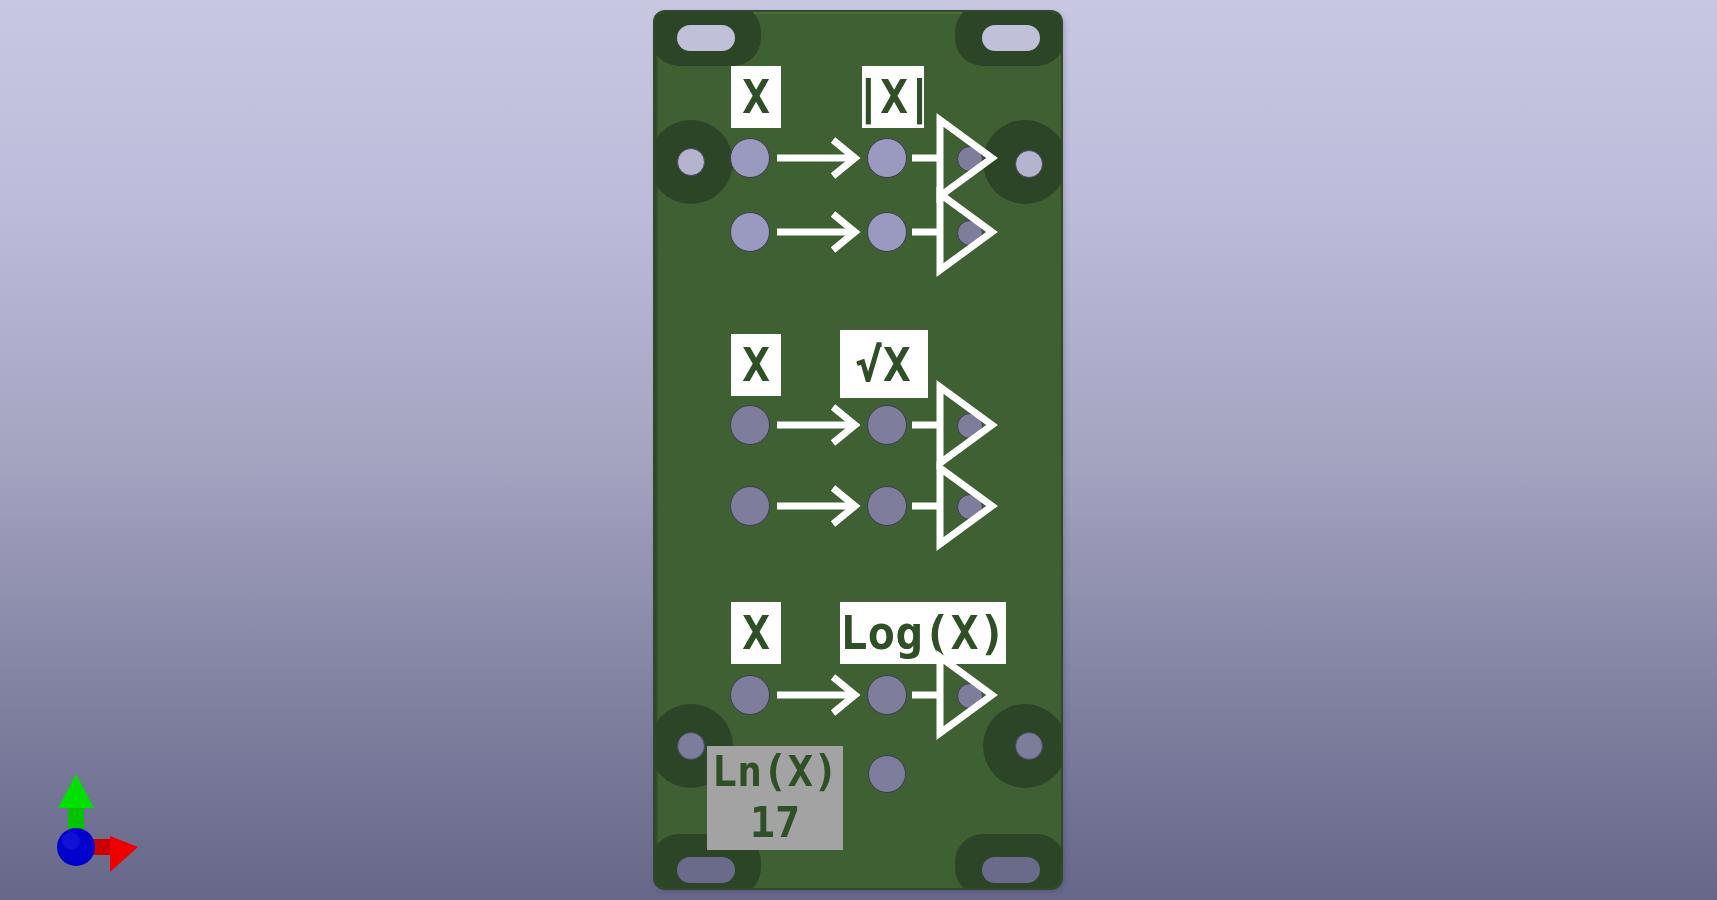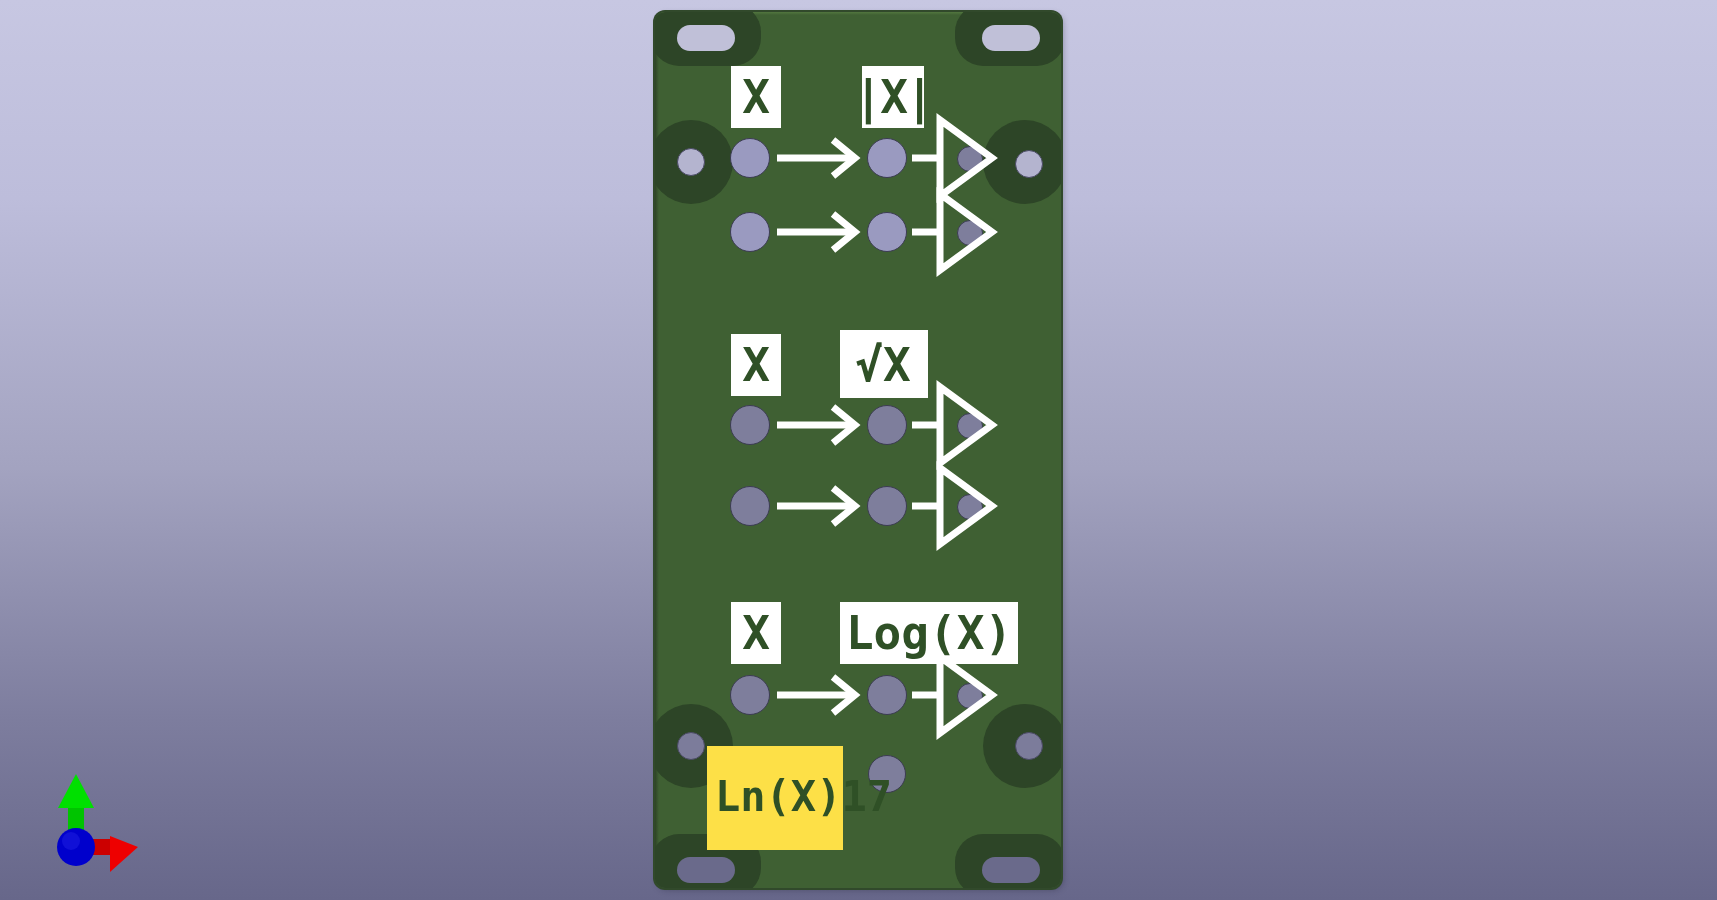--- a/index.html
+++ b/index.html
@@ -108,32 +108,32 @@
     font-size: 46px;
     padding: 2px 5px;
     letter-spacing: -2px;
   }
   .label.sqrt-lab {
     font-size: 46px;
     padding: 4px 8px 2px 6px;
   }
   .label.log-lab {
     font-size: 46px;
-    padding: 2px 6px;
+    padding: 2px 0;
   }
   .frac {
     position: absolute;
-    background: #fde047;
+    background: #a3a3a3;
     color: #2f5026;
     font-family: "DejaVu Sans Mono", monospace;
     font-weight: bold;
     font-size: 42px;
     line-height: 1.05;
     display: flex;
-    flex-direction: row;
+    flex-direction: column;
     align-items: center;
     padding: 4px 8px 6px 8px;
     box-sizing: border-box;
   }
   .frac .num { }
   .frac .bar {
     width: 100%;
     height: 5px;
     background: #2f5026;
     margin: 4px 0 3px 0;

